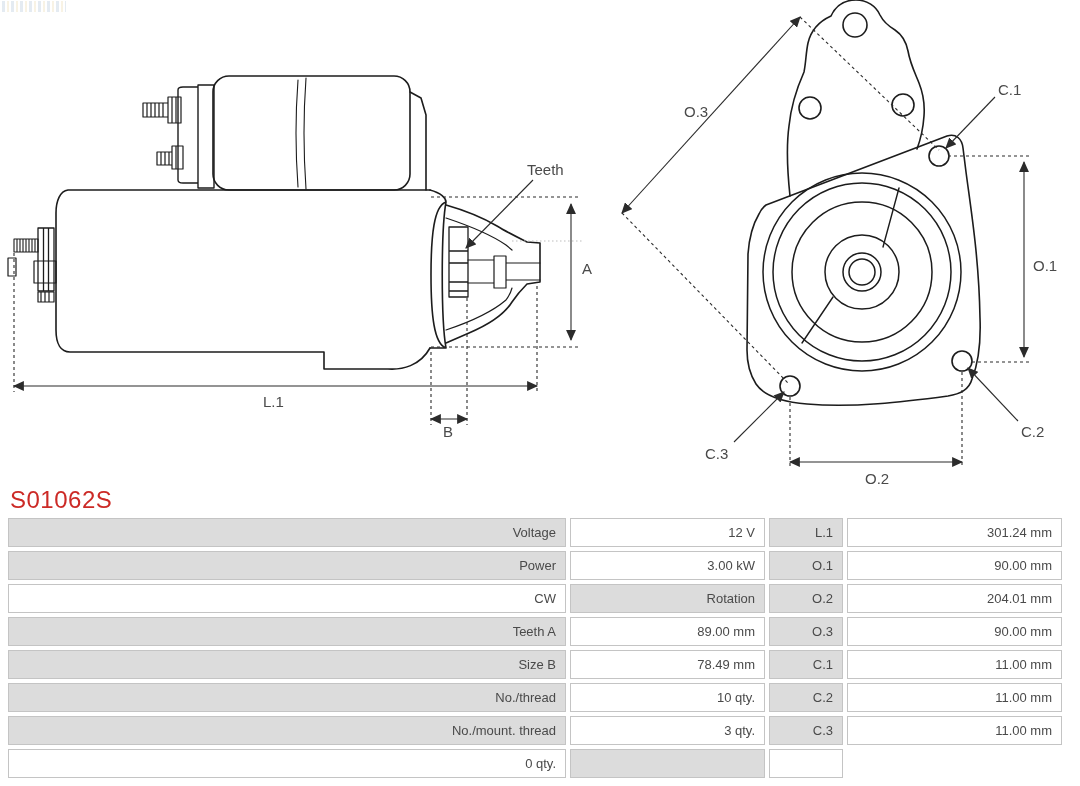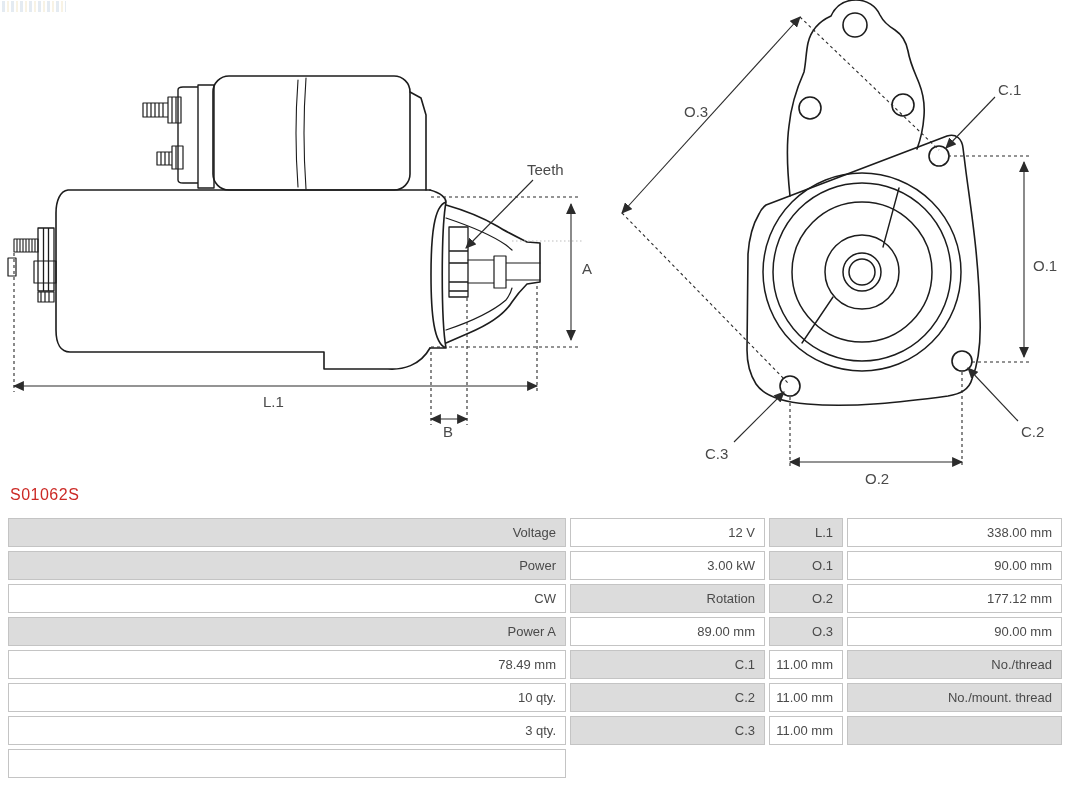--- a/index.html
+++ b/index.html
@@ -8,21 +8,21 @@
 
   
   .watermark{position:absolute;left:2px;top:1px;width:64px;height:11px;opacity:.18;
     background:repeating-linear-gradient(90deg,#6a8fb5 0 3px,#fff 3px 5px,#d9b96a 5px 7px,#fff 7px 9px);}
 
   
   #drawing{position:absolute;left:0;top:0;}
   .dimtext{fill:#4a4a4a;font-size:15px;font-family:"Liberation Sans",sans-serif;}
 
   
-  .part-number{position:absolute;left:10px;top:486px;font-size:16px;color:#cc2a26;
+  .part-number{position:absolute;left:10px;top:486px;font-size:24px;color:#cc2a26;
     letter-spacing:.5px;text-align:center;}
 
   
   .spec-table{position:absolute;left:8px;top:518px;width:1054px;
     display:grid;grid-template-columns:558px 195px 74px 215px;
     grid-auto-rows:29px;gap:4px;}
   .cell{box-sizing:border-box;border:1px solid #c4c4c4;display:flex;align-items:center;
     justify-content:flex-end;padding-right:9px;font-size:13px;color:#4a4a4a;
     white-space:nowrap;overflow:hidden;}
   .lab{background:#dcdcdc;}
@@ -125,46 +125,48 @@
   <text class="dimtext" x="1021" y="437">C.2</text>
   <text class="dimtext" x="705" y="459">C.3</text>
 </svg>
 
 <div class="part-number">S01062S</div>
 
 <div class="spec-table">
   <div class="cell lab">Voltage</div>
   <div class="cell val">12 V</div>
   <div class="cell lab">L.1</div>
-  <div class="cell val">338.00 mm</div>
+  <div class="cell val">301.24 mm</div>
 
   <div class="cell lab">Power</div>
   <div class="cell val">3.00 kW</div>
   <div class="cell lab">O.1</div>
   <div class="cell val">90.00 mm</div>
 
   <div class="cell val">CW</div>
   <div class="cell lab">Rotation</div>
   <div class="cell lab">O.2</div>
-  <div class="cell val">177.12 mm</div>
+  <div class="cell val">204.01 mm</div>
 
-  <div class="cell lab">Power A</div>
+  <div class="cell lab">Teeth A</div>
   <div class="cell val">89.00 mm</div>
   <div class="cell lab">O.3</div>
   <div class="cell val">90.00 mm</div>
 
+  <div class="cell lab">Size B</div>
   <div class="cell val">78.49 mm</div>
   <div class="cell lab">C.1</div>
   <div class="cell val">11.00 mm</div>
 
   <div class="cell lab">No./thread</div>
   <div class="cell val">10 qty.</div>
   <div class="cell lab">C.2</div>
   <div class="cell val">11.00 mm</div>
 
   <div class="cell lab">No./mount. thread</div>
   <div class="cell val">3 qty.</div>
   <div class="cell lab">C.3</div>
   <div class="cell val">11.00 mm</div>
 
+  <div class="cell val">0 qty.</div>
   <div class="cell lab"></div>
   <div class="cell val"></div>
 </div>
 
 </body></html>

